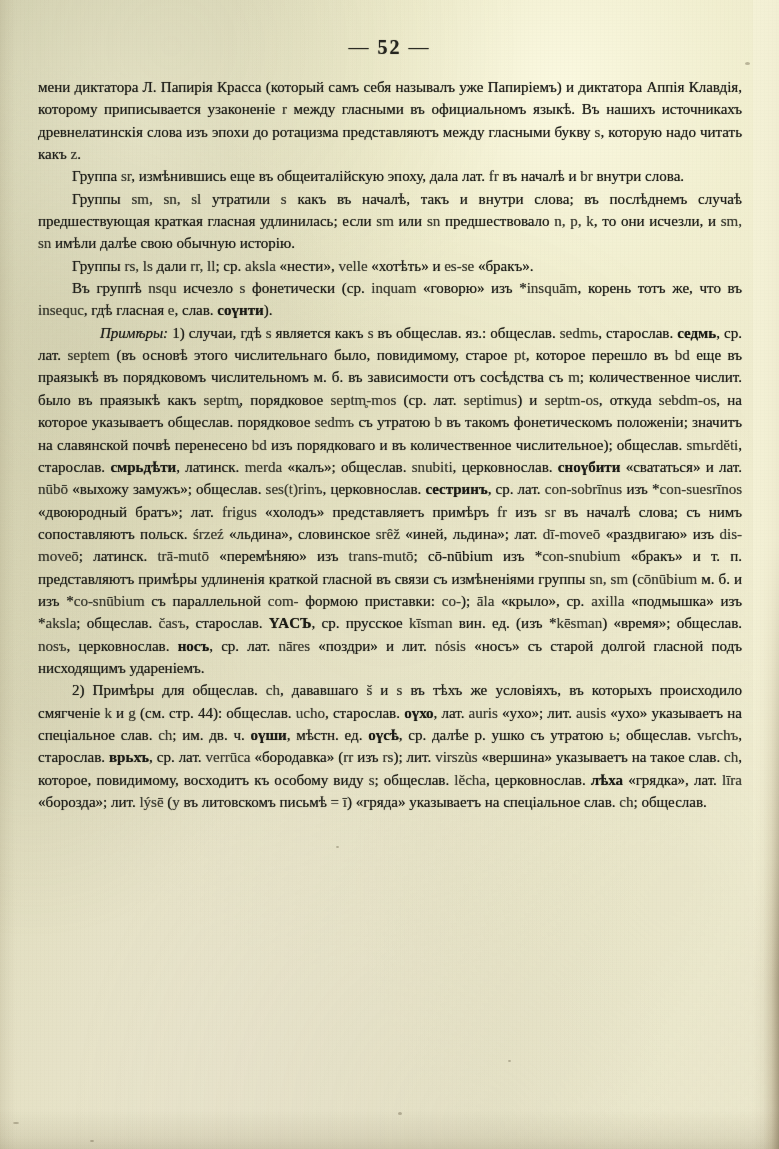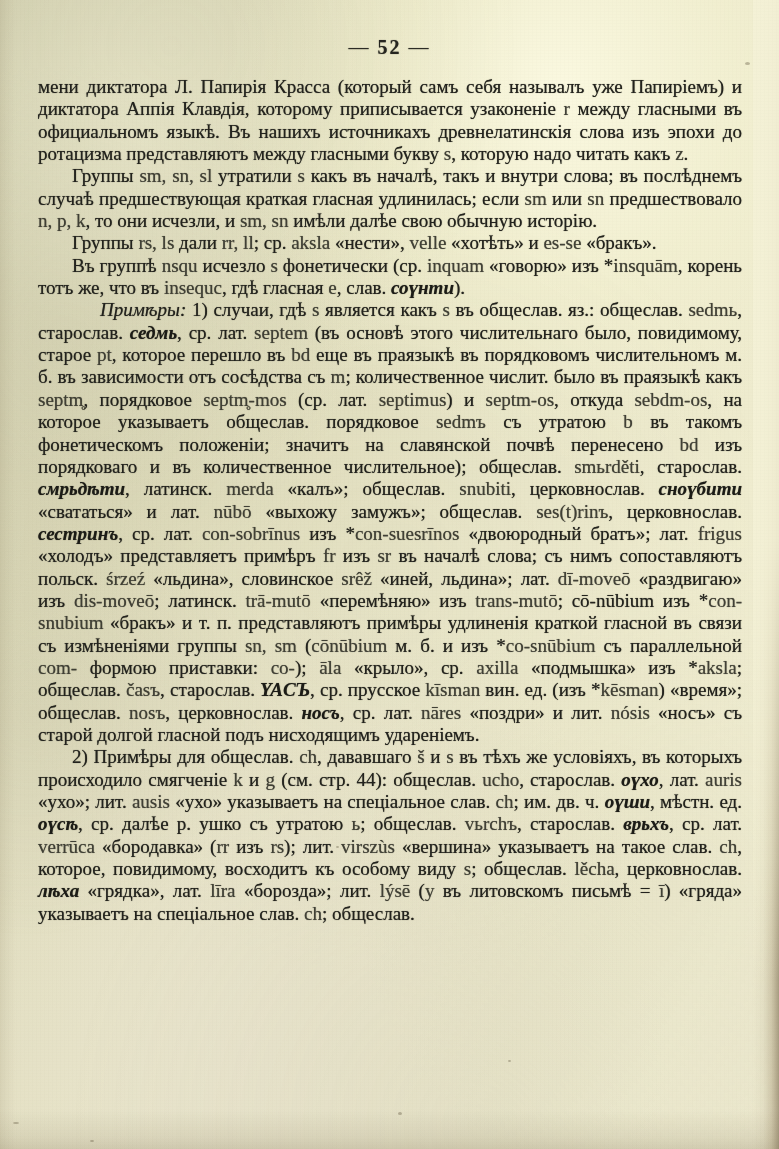--- a/index.html
+++ b/index.html
@@ -102,40 +102,39 @@
   .folio .rule { font-weight: normal; }
 
   .textblock {
     position: absolute;
     top: 76px;
     left: 38px;
     width: 704px;
   }
   .para {
     margin: 0 0 0 0;
-    font-size: 19px;
+    font-size: 15px;
     line-height: 22.35px;
     text-align: justify;
     text-align-last: left;
     color: #22221d;
     text-shadow: 0 0 0.9px rgba(34,34,28,0.55), 0.25px 0.2px 0.7px rgba(60,58,44,0.30);
     -webkit-font-smoothing: none;
   }
   .para.indent { text-indent: 34px; }
 
   
   .lat {
     font-family: "Liberation Serif", "DejaVu Serif", serif;
     color: #34342b;
     opacity: 0.93;
   }
   .cyr-bold {
     font-weight: bold;
     color: #1b1b16;
-    font-style: italic;
   }
   .ital { font-style: italic; margin-left: 28px; }
 
   
   .speck {
     position: absolute;
     background: rgba(96,88,64,0.38);
     border-radius: 50%;
   }
 </style>
@@ -153,20 +152,21 @@
   <div id="content">
 
     <div class="folio">
       <span class="rule">—</span>
       <span>52</span>
       <span class="rule">—</span>
     </div>
 
     <div class="textblock" id="textblock">
         <div class="para"><span>мени диктатора Л. Папирія Красса (который самъ себя называлъ уже Папиріемъ) и диктатора Аппія Клавдія, которому приписывается узаконеніе </span><span class="lat">r</span><span> между гласными въ официальномъ языкѣ. Въ нашихъ источникахъ древнелатинскія слова изъ эпохи до ротацизма представляютъ между гласными букву </span><span class="lat">s</span><span>, которую надо читать какъ </span><span class="lat">z</span><span>.</span></div>
+        <div class="para indent"><span>Группа </span><span class="lat">sr</span><span>, измѣнившись еще въ общеиталійскую эпоху, дала лат. </span><span class="lat">fr</span><span> въ началѣ и </span><span class="lat">br</span><span> внутри слова.</span></div>
         <div class="para indent"><span>Группы </span><span class="lat">sm, sn, sl</span><span> утратили </span><span class="lat">s</span><span> какъ въ началѣ, такъ и внутри слова; въ послѣднемъ случаѣ предшествующая краткая гласная удлинилась; если </span><span class="lat">sm</span><span> или </span><span class="lat">sn</span><span> предшествовало </span><span class="lat">n, p, k</span><span>, то они исчезли, и </span><span class="lat">sm, sn</span><span> имѣли далѣе свою обычную исторію.</span></div>
         <div class="para indent"><span>Группы </span><span class="lat">rs, ls</span><span> дали </span><span class="lat">rr, ll</span><span>; ср. </span><span class="lat">aksla</span><span> «нести», </span><span class="lat">velle</span><span> «хотѣть» и </span><span class="lat">es-se</span><span> «бракъ».</span></div>
         <div class="para indent"><span>Въ группѣ </span><span class="lat">nsqu</span><span> исчезло </span><span class="lat">s</span><span> фонетически (ср. </span><span class="lat">inquam</span><span> «говорю» изъ *</span><span class="lat">insquām</span><span>, корень тотъ же, что въ </span><span class="lat">insequc</span><span>, гдѣ гласная </span><span class="lat">e</span><span>, слав. </span><span class="cyr-bold">соүнти</span><span>).</span></div>
         <div class="para indent"><span class="ital">Примѣры:</span><span> 1) случаи, гдѣ </span><span class="lat">s</span><span> является какъ </span><span class="lat">s</span><span> въ общеслав. яз.: общеслав. </span><span class="lat">sedmь</span><span>, старослав. </span><span class="cyr-bold">седмь</span><span>, ср. лат. </span><span class="lat">septem</span><span> (въ основѣ этого числительнаго было, повидимому, старое </span><span class="lat">pt</span><span>, которое перешло въ </span><span class="lat">bd</span><span> еще въ праязыкѣ въ порядковомъ числительномъ м. б. въ зависимости отъ сосѣдства съ </span><span class="lat">m</span><span>; количественное числит. было въ праязыкѣ какъ </span><span class="lat">septm̥</span><span>, порядковое </span><span class="lat">septm̥-mos</span><span> (ср. лат. </span><span class="lat">septimus</span><span>) и </span><span class="lat">septm-os</span><span>, откуда </span><span class="lat">sebdm-os</span><span>, на которое указываетъ общеслав. порядковое </span><span class="lat">sedmъ</span><span> съ утратою </span><span class="lat">b</span><span> въ такомъ фонетическомъ положеніи; значитъ на славянской почвѣ перенесено </span><span class="lat">bd</span><span> изъ порядковаго и въ количественное числительное); общеслав. </span><span class="lat">smьrděti</span><span>, старослав. </span><span class="cyr-bold">смрьдѣти</span><span>, латинск. </span><span class="lat">merda</span><span> «калъ»; общеслав. </span><span class="lat">snubiti</span><span>, церковнослав. </span><span class="cyr-bold">сноүбити</span><span> «свататься» и лат. </span><span class="lat">nūbō</span><span> «выхожу замужъ»; общеслав. </span><span class="lat">ses(t)rinъ</span><span>, церковнослав. </span><span class="cyr-bold">сестринъ</span><span>, ср. лат. </span><span class="lat">con-sobrīnus</span><span> изъ *</span><span class="lat">con-suesrīnos</span><span> «двоюродный братъ»; лат. </span><span class="lat">frigus</span><span> «холодъ» представляетъ примѣръ </span><span class="lat">fr</span><span> изъ </span><span class="lat">sr</span><span> въ началѣ слова; съ нимъ сопоставляютъ польск. </span><span class="lat">śrzeź</span><span> «льдина», словинское </span><span class="lat">srêž</span><span> «иней, льдина»; лат. </span><span class="lat">dī-moveō</span><span> «раздвигаю» изъ </span><span class="lat">dis-moveō</span><span>; латинск. </span><span class="lat">trā-mutō</span><span> «перемѣняю» изъ </span><span class="lat">trans-mutō</span><span>; cō-nūbium изъ *</span><span class="lat">con-snubium</span><span> «бракъ» и т. п. представляютъ примѣры удлиненія краткой гласной въ связи съ измѣненіями группы </span><span class="lat">sn, sm</span><span> (</span><span class="lat">cōnūbium</span><span> м. б. и изъ *</span><span class="lat">co-snūbium</span><span> съ параллельной </span><span class="lat">com-</span><span> формою приставки: </span><span class="lat">co-</span><span>); </span><span class="lat">āla</span><span> «крыло», ср. </span><span class="lat">axilla</span><span> «подмышка» изъ *</span><span class="lat">aksla</span><span>; общеслав. </span><span class="lat">časъ</span><span>, старослав. </span><span class="cyr-bold">YACЪ</span><span>, ср. прусское </span><span class="lat">kīsman</span><span> вин. ед. (изъ *</span><span class="lat">kēsman</span><span>) «время»; общеслав. </span><span class="lat">nosъ</span><span>, церковнослав. </span><span class="cyr-bold">носъ</span><span>, ср. лат. </span><span class="lat">nāres</span><span> «поздри» и лит. </span><span class="lat">nósis</span><span> «носъ» съ старой долгой гласной подъ нисходящимъ удареніемъ.</span></div>
         <div class="para indent"><span>2) Примѣры для общеслав. </span><span class="lat">ch</span><span>, дававшаго </span><span class="lat">š</span><span> и </span><span class="lat">s</span><span> въ тѣхъ же условіяхъ, въ которыхъ происходило смягченіе </span><span class="lat">k</span><span> и </span><span class="lat">g</span><span> (см. стр. 44): общеслав. </span><span class="lat">ucho</span><span>, старослав. </span><span class="cyr-bold">оүхо</span><span>, лат. </span><span class="lat">auris</span><span> «ухо»; лит. </span><span class="lat">ausis</span><span> «ухо» указываетъ на спеціальное слав. </span><span class="lat">ch</span><span>; им. дв. ч. </span><span class="cyr-bold">оүши</span><span>, мѣстн. ед. </span><span class="cyr-bold">оүсѣ</span><span>, ср. далѣе р. ушко съ утратою </span><span class="lat">ь</span><span>; общеслав. </span><span class="lat">vьrchъ</span><span>, старослав. </span><span class="cyr-bold">врьхъ</span><span>, ср. лат. </span><span class="lat">verrūca</span><span> «бородавка» (</span><span class="lat">rr</span><span> изъ </span><span class="lat">rs</span><span>); лит. </span><span class="lat">virszùs</span><span> «вершина» указываетъ на такое слав. </span><span class="lat">ch</span><span>, которое, повидимому, восходитъ къ особому виду </span><span class="lat">s</span><span>; общеслав. </span><span class="lat">lěcha</span><span>, церковнослав. </span><span class="cyr-bold">лѣха</span><span> «грядка», лат. </span><span class="lat">līra</span><span> «борозда»; лит. </span><span class="lat">lýsē</span><span> (</span><span class="lat">y</span><span> въ литовскомъ письмѣ = </span><span class="lat">ī</span><span>) «гряда» указываетъ на спеціальное слав. </span><span class="lat">ch</span><span>; общеслав.</span></div>
       </div>
   </div>
 
   <div id="grain"></div>
   <div id="speck-layer">

